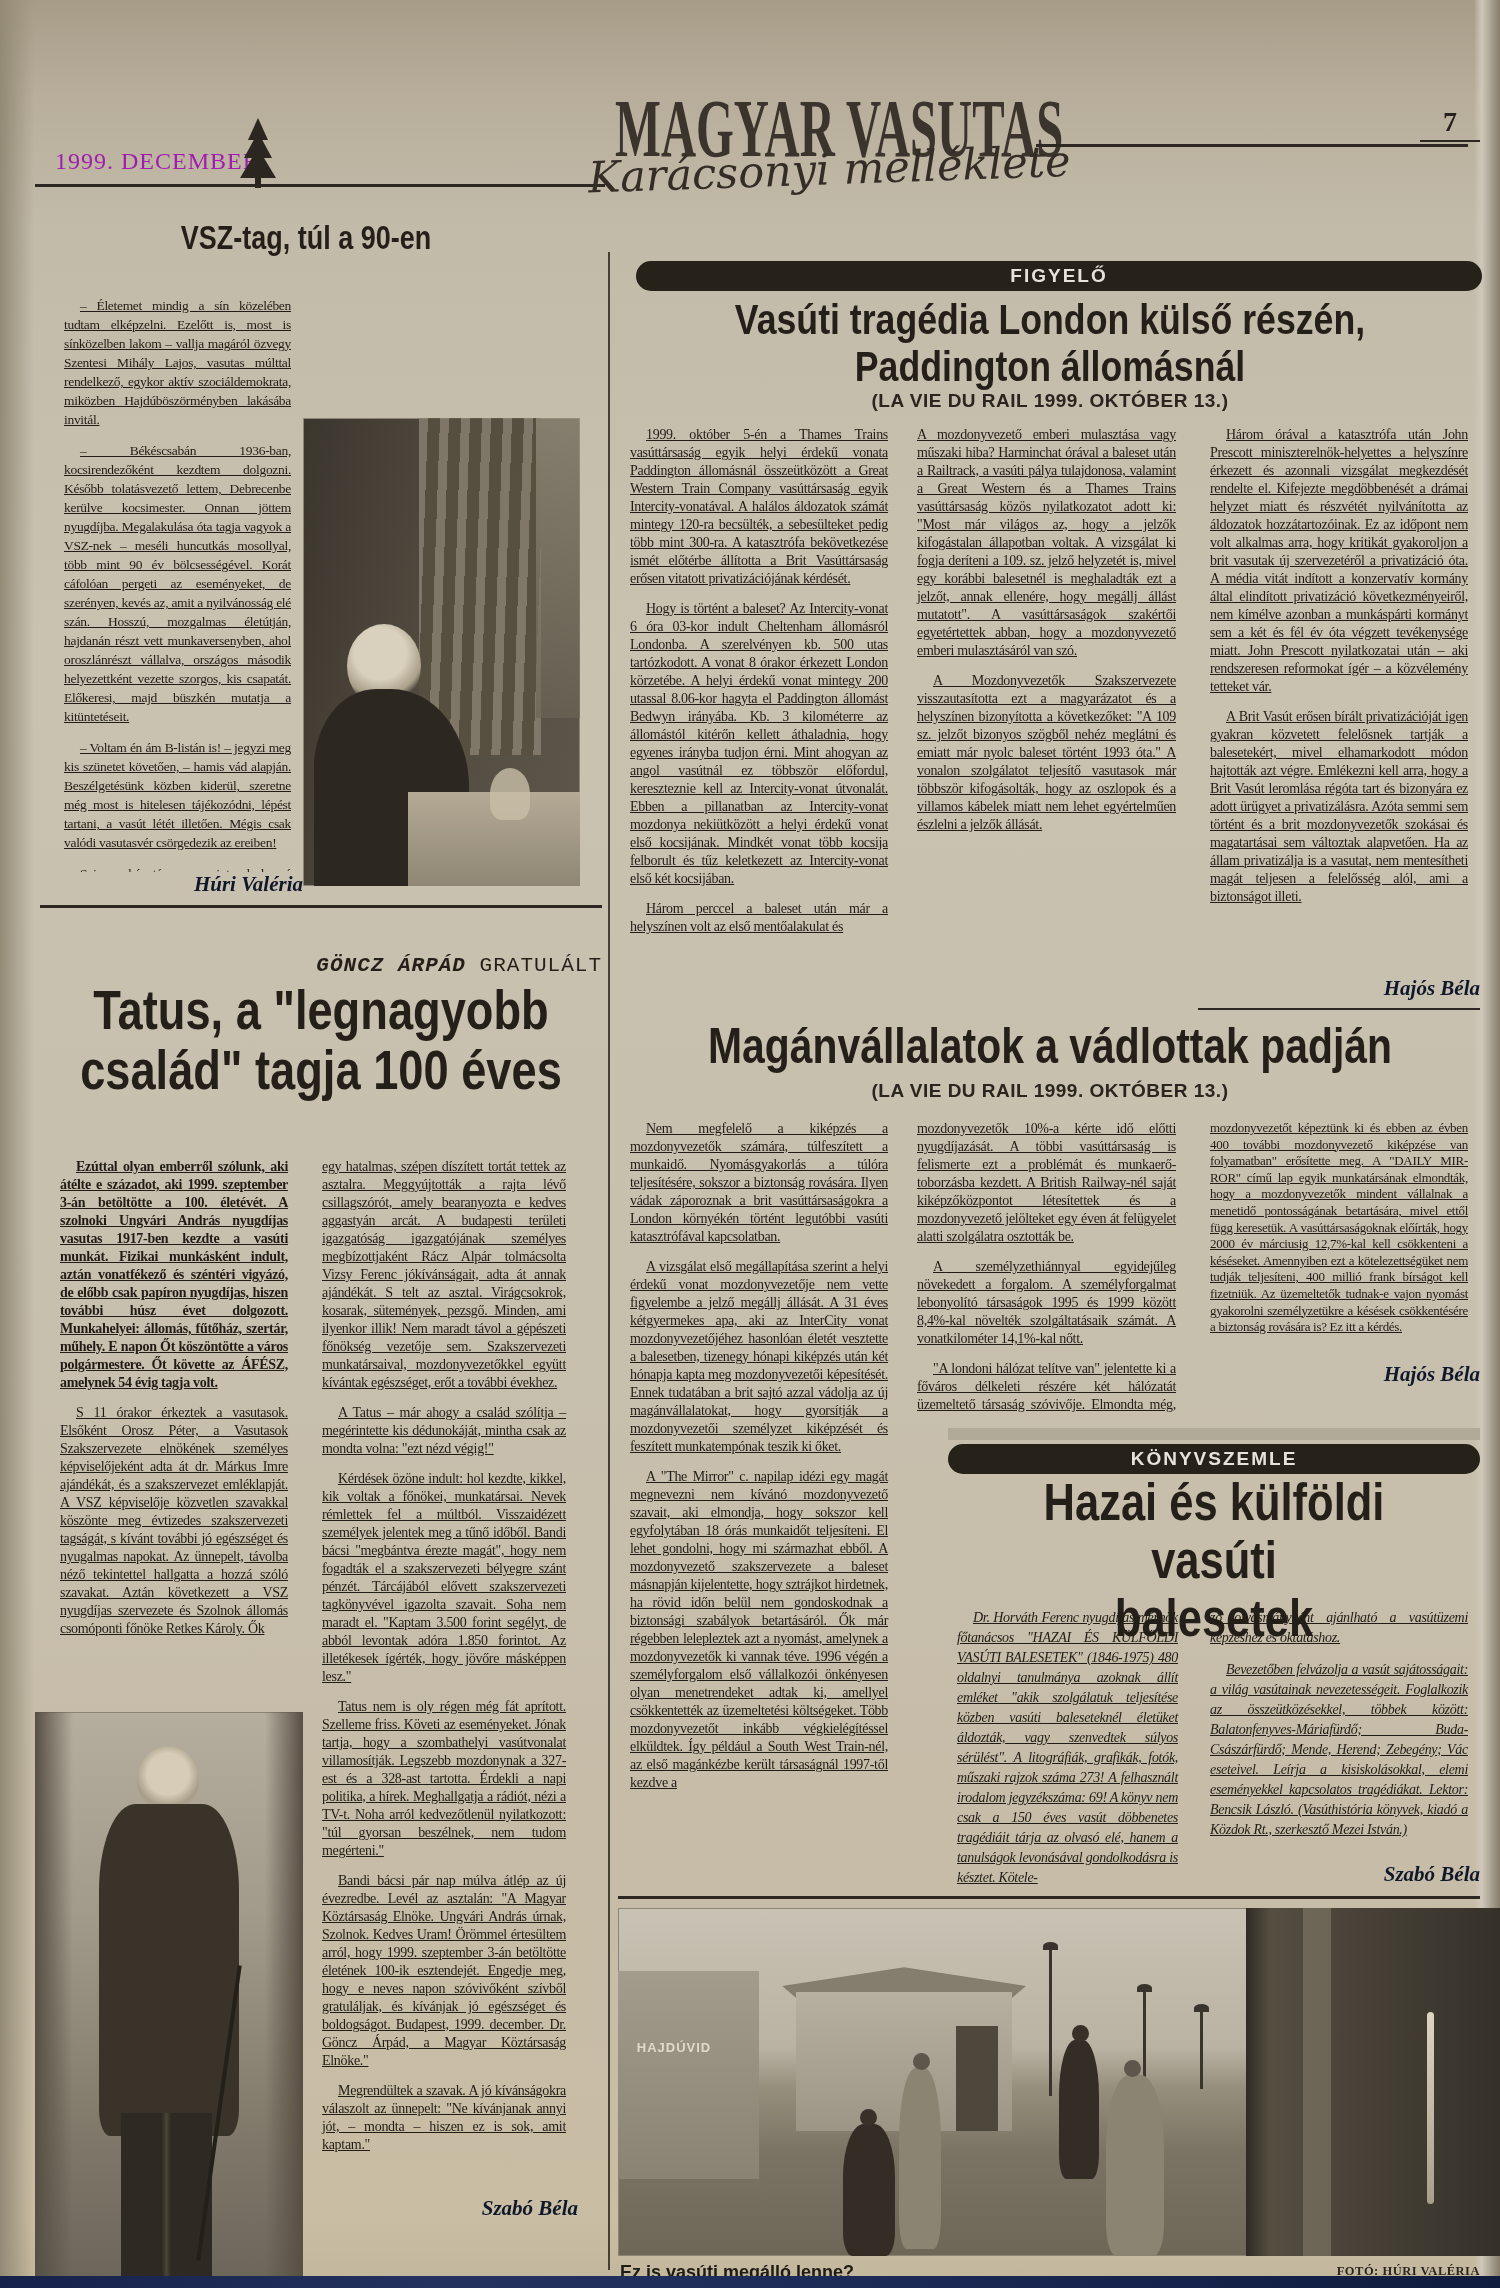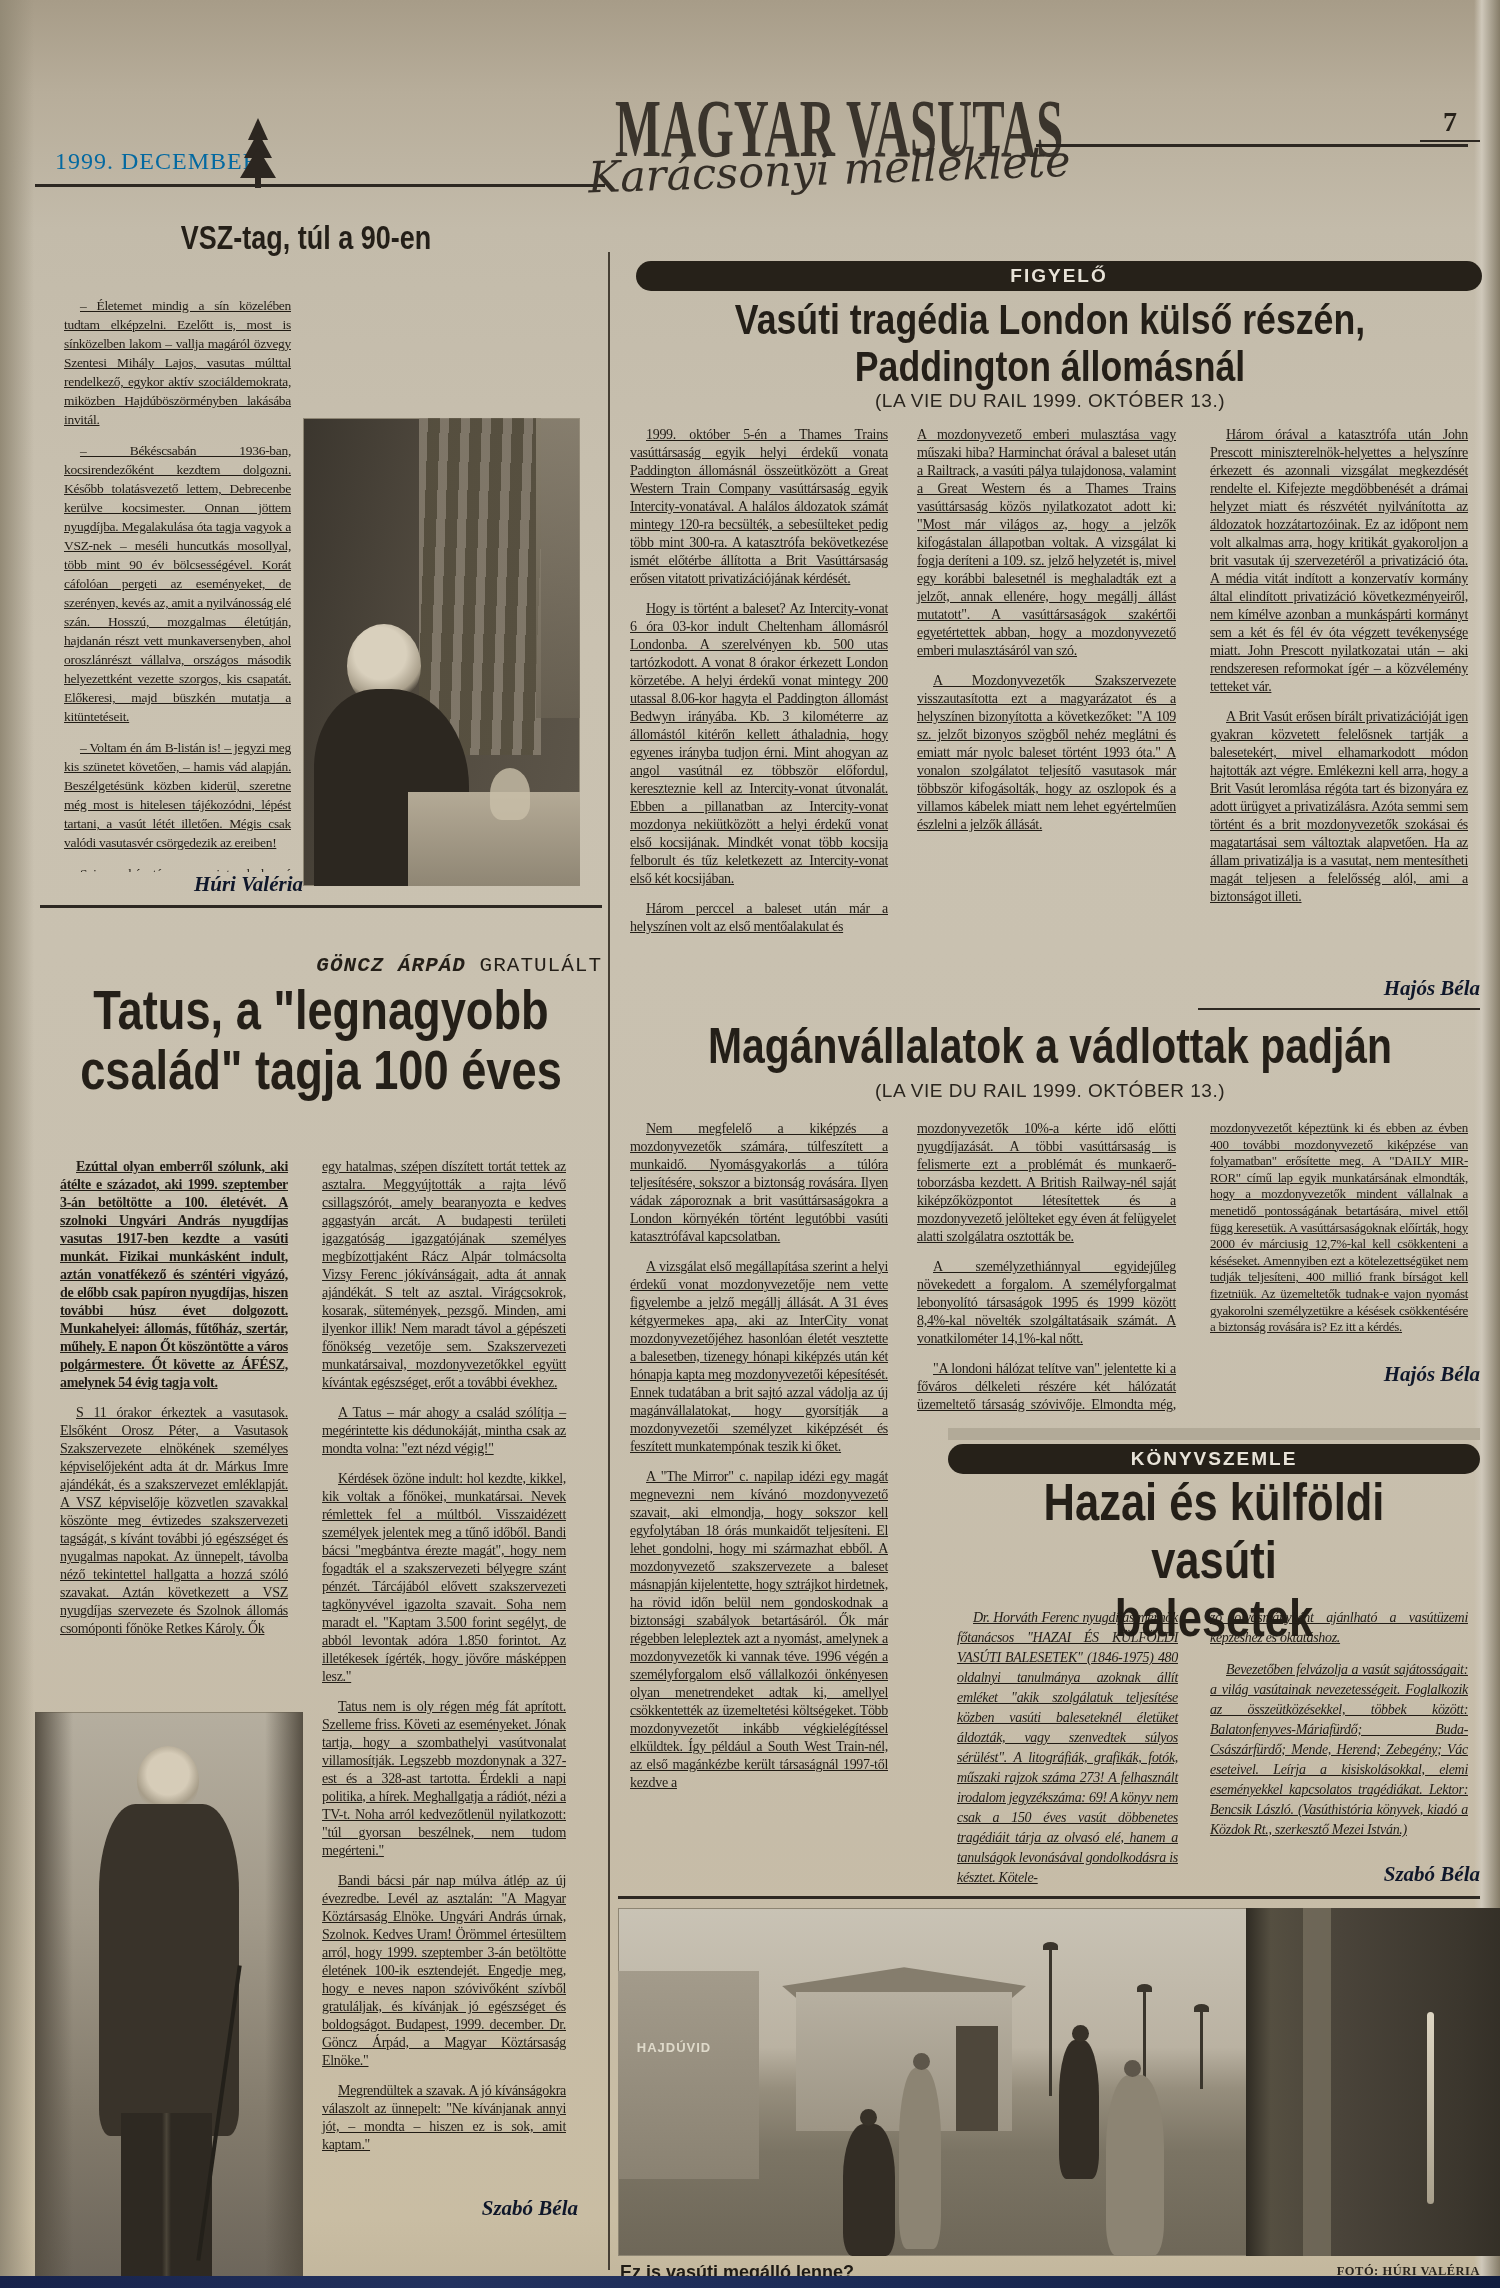--- a/index.html
+++ b/index.html
@@ -7,39 +7,39 @@
     width:1500px;height:2288px;position:relative;overflow:hidden;
     font-family:"Liberation Serif",serif;
     background:linear-gradient(180deg,#a79c88 0%,#b7ad9a 4%,#c3bbaa 10%,#cac2b1 28%,#c8c0af 55%,#c6bca8 80%,#c9bda3 97%,#c2b69c 100%);
   }
   .edge-l{position:absolute;left:0;top:0;width:34px;height:100%;background:linear-gradient(90deg,#938a76,rgba(147,138,118,0));}
   .edge-r{position:absolute;right:0;top:0;width:26px;height:100%;background:linear-gradient(270deg,#857c68,#cfc8ba 70%,rgba(207,200,186,0));}
   .rule{position:absolute;background:#2d2822;}
   .vrule{position:absolute;background:#463f34;width:2px;}
 
   
-  .date{position:absolute;left:55px;top:148px;font-size:24px;letter-spacing:1px;color:#0369a1;font-family:"Liberation Serif",serif;}
+  .date{position:absolute;left:55px;top:148px;font-size:24px;letter-spacing:1px;color:#a21caf;font-family:"Liberation Serif",serif;}
   .pagenum{position:absolute;left:1420px;top:106px;width:60px;text-align:center;font-size:28px;font-weight:bold;color:#27221b;}
   .masthead{position:absolute;left:555px;top:92px;width:500px;text-align:center;font-family:"Liberation Serif",serif;
     font-weight:bold;font-size:64px;color:#3a342c;white-space:nowrap;transform:scale(0.76,1.28);transform-origin:center;}
   .script{position:absolute;left:588px;top:146px;width:380px;font-family:"DejaVu Serif",serif;font-style:italic;
     font-size:43px;color:#332d26;transform:rotate(-2deg);white-space:nowrap;}
   .tree{position:absolute;left:238px;top:118px;width:40px;height:70px;}
   .tree i{position:absolute;left:50%;transform:translateX(-50%);width:0;border-style:solid;border-color:transparent;display:block;}
   .tree i:nth-child(1){top:0;border-width:0 10px 22px 10px;border-bottom-color:#2c2620;}
   .tree i:nth-child(2){top:14px;border-width:0 14px 26px 14px;border-bottom-color:#2c2620;}
   .tree i:nth-child(3){top:30px;border-width:0 18px 30px 18px;border-bottom-color:#2c2620;}
   .tree b{position:absolute;left:50%;transform:translateX(-50%);top:58px;width:6px;height:12px;background:#2c2620;}
 
   
   .hl{position:absolute;text-align:center;font-family:"Liberation Sans",sans-serif;font-weight:bold;color:#241f18;}
   .cond{display:block;transform:scale(0.87,1.05);transform-origin:center;}
   .kicker{position:absolute;text-align:right;font-family:Liberation Mono, monospace;font-size:21px;color:#241f18;letter-spacing:1px;}
   .kicker .kname{font-style:italic;font-weight:bold;}
-  .source{position:absolute;text-align:center;font-family:"Liberation Sans",sans-serif;font-weight:normal;font-size:19px;color:#2a251e;letter-spacing:.5px;}
+  .source{position:absolute;text-align:center;font-family:"Liberation Sans",sans-serif;font-weight:bold;font-size:19px;color:#2a251e;letter-spacing:.5px;}
   .bar{position:absolute;height:30px;background:#262119;border-radius:16px;color:#e8e3d8;display:flex;align-items:center;justify-content:center;
     font-family:"Liberation Sans",sans-serif;font-weight:bold;font-size:19px;letter-spacing:2px;}
   .col{position:absolute;overflow:hidden;font-size:14px;line-height:18px;text-align:justify;letter-spacing:-0.3px;color:#211c15;}
   .col p{margin:12px;text-indent:16px;text-decoration:underline;}
   .cont p:first-child{text-indent:0;}
   .vszbody{font-size:13.5px;line-height:19px;}
   .dense{font-size:13px;line-height:16.6px;}
   .bookcol{line-height:20px;}
   .lead p:first-child{font-weight:bold;}
   .byline{position:absolute;text-align:right;font-weight:bold;font-style:italic;font-size:21px;color:#0f172a;}

